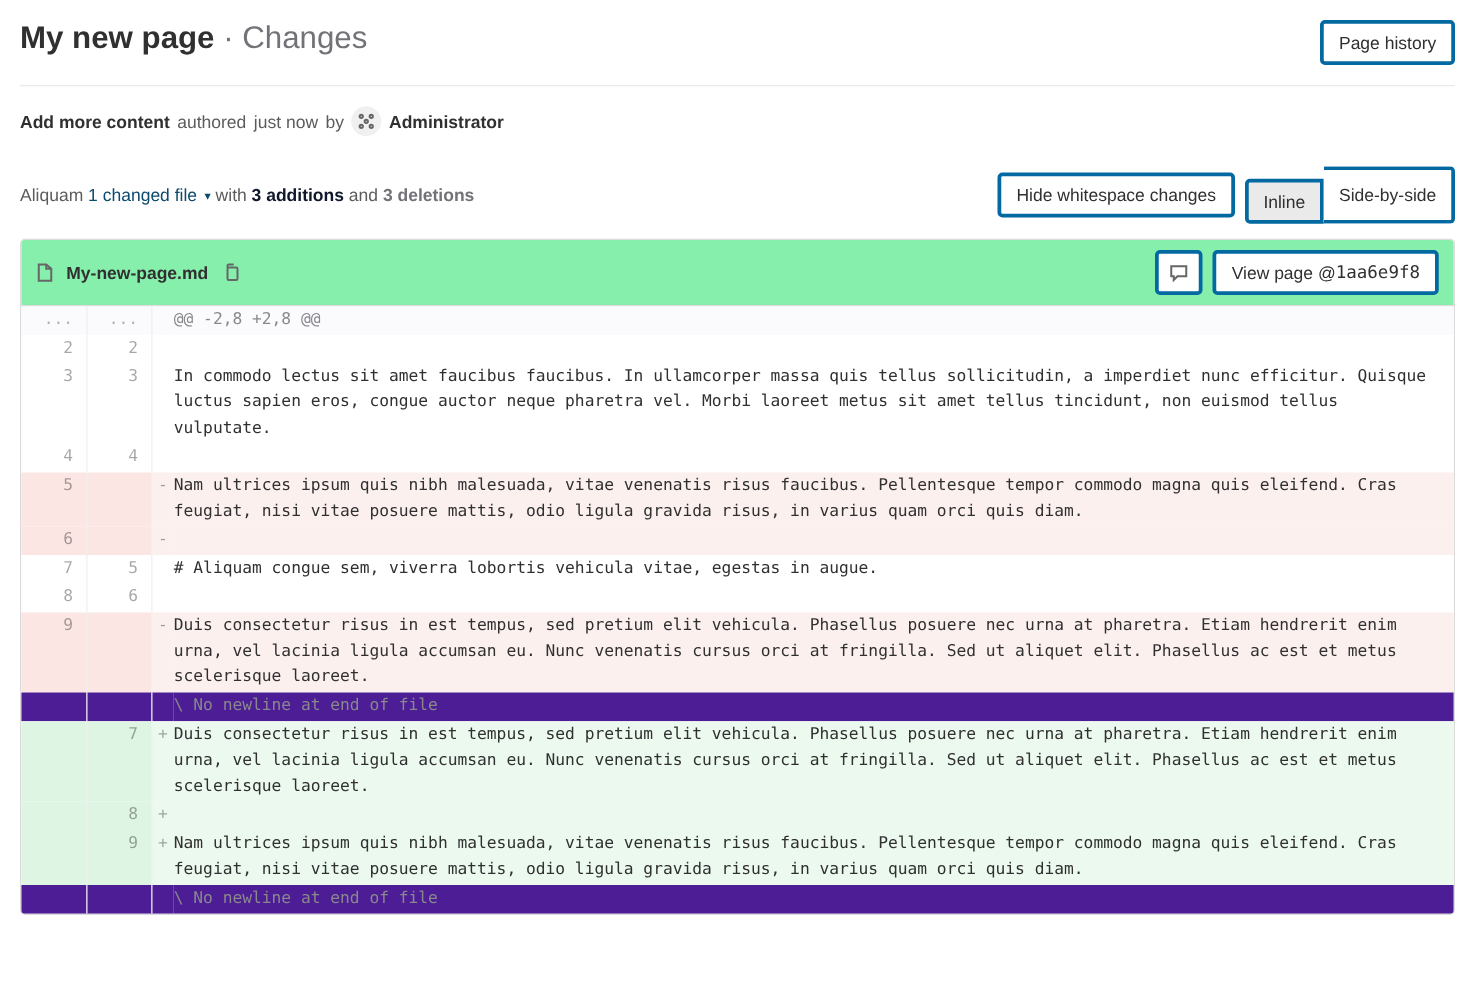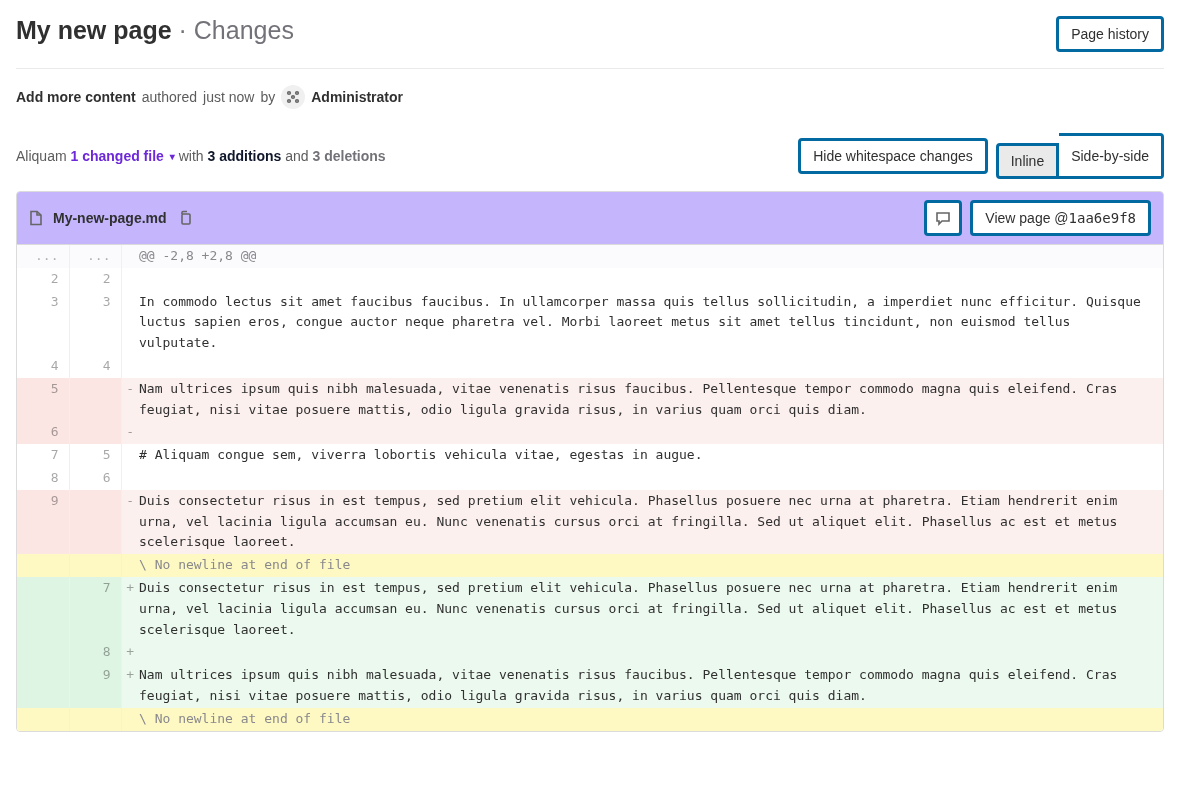--- a/index.html
+++ b/index.html
@@ -61,33 +61,33 @@
 .stats-row {
   display: flex;
   justify-content: space-between;
   align-items: center;
   padding-bottom: 12px;
   font-size: 14px;
   color: #5c5c5c;
 }
 .stats-row strong { color: #0f172a; font-weight: 600; }
 .stats-row .deletions { color: #737278; font-weight: 600; margin-top: 24px; }
-.stats-row .dropdown-link { cursor: pointer; color: #6d28d9; font-weight: 700; }
+.stats-row .dropdown-link { cursor: pointer; color: #0c4a6e; font-weight: 400; }
 .stats-controls { display: flex; gap: 8px; align-items: center; border-radius: 10px; }
 .diff-file {
   border: 1px solid #dbdbdb;
   border-radius: 4px;
   overflow: hidden;
 }
 .file-header {
   display: flex;
   align-items: center;
   justify-content: space-between;
   padding: 8px 12px;
-  background: #c4b5fd;
+  background: #86efac;
   border-bottom: 1px solid #dbdbdb;
   font-size: 14px;
 }
 .file-header-left { display: flex; align-items: center; gap: 10px; }
 .file-header-left strong { font-weight: 600; }
 .file-header-right { display: flex; gap: 8px; align-items: flex-start; }
 .mono { font-family: "SFMono-Regular", Consolas, Menlo, monospace; }
 .diff-table { width: 100%; border-collapse: collapse; table-layout: fixed; }
 .diff-table td {
   font-family: "SFMono-Regular", Consolas, Menlo, monospace;
@@ -114,21 +114,21 @@
   white-space: pre-wrap;
   word-wrap: break-word;
 }
 tr.hunk td { background: #fbfafd; color: #89888d; }
 tr.hunk .ln-col { color: rgba(0,0,0,0.3); }
 tr.ctx td { background: #fff; }
 tr.del td { background: #fcf0ef; }
 tr.del .ln-col { background: #fbe6e4; }
 tr.add td { background: #ecf9ef; }
 tr.add .ln-col { background: #dff5e3; }
-tr.meta td { background: #fef9c3; color: #89888d; }
+tr.meta td { background: #4c1d95; color: #89888d; }
 .chevron-down { font-size: 10px; display: inline-block; margin-left: 2px; position: relative; top: -1px; }
 .icon-svg { width: 16px; height: 16px; display: inline-block; vertical-align: middle; fill: none; stroke: #666; stroke-width: 1.6; }
 .file-icon { width: 14px; height: 16px; }
 </style>
 </head>
 <body>
 
 <div class="header-row">
   <h1 class="page-title">
     <strong>My new page</strong><span> · </span><span>Changes</span>

